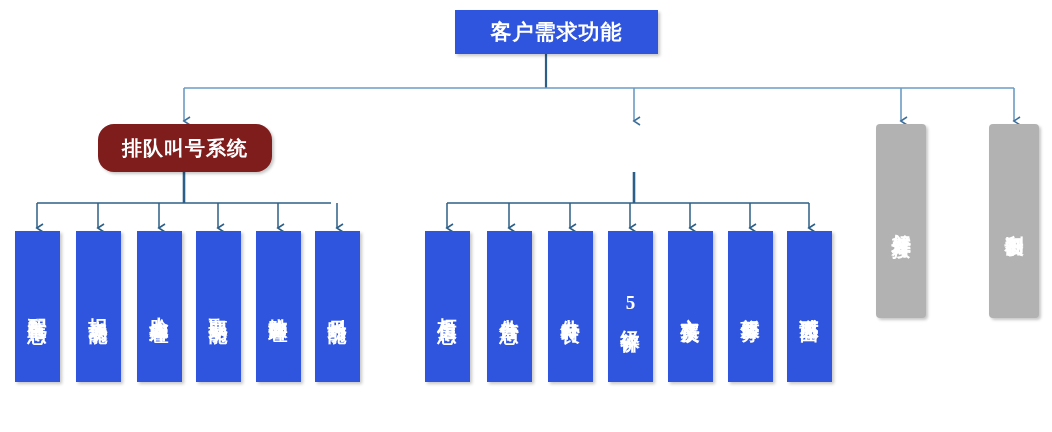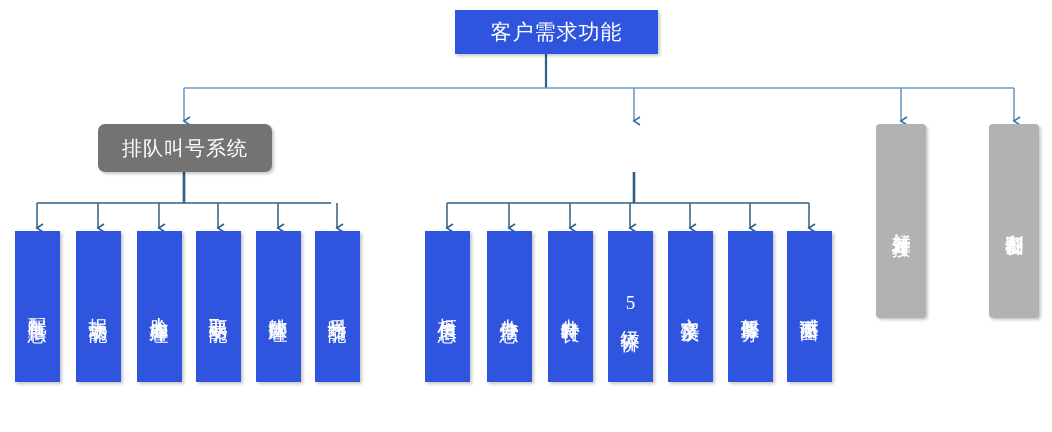--- a/index.html
+++ b/index.html
@@ -26,30 +26,31 @@
   }
   .node {
     position: absolute;
     box-sizing: border-box;
     display: flex;
     align-items: center;
     justify-content: center;
     text-align: center;
     color: #ffffff;
     box-shadow: 2px 2px 3px rgba(0,0,0,0.22);
+    font-weight: bold;
   }
   .node-root {
     background: #2f54dd;
     font-size: 21px;
     letter-spacing: 1px;
     z-index: 3;
   }
   .node-group {
-    background: #737373;
-    border-radius: 7px;
+    background: #7f1d1d;
+    border-radius: 16px;
     font-size: 20px;
     letter-spacing: 1px;
     z-index: 3;
   }
   .node-group-tall {
     background: #b2b2b2;
     border-radius: 4px;
     font-size: 19px;
     z-index: 3;
   }

